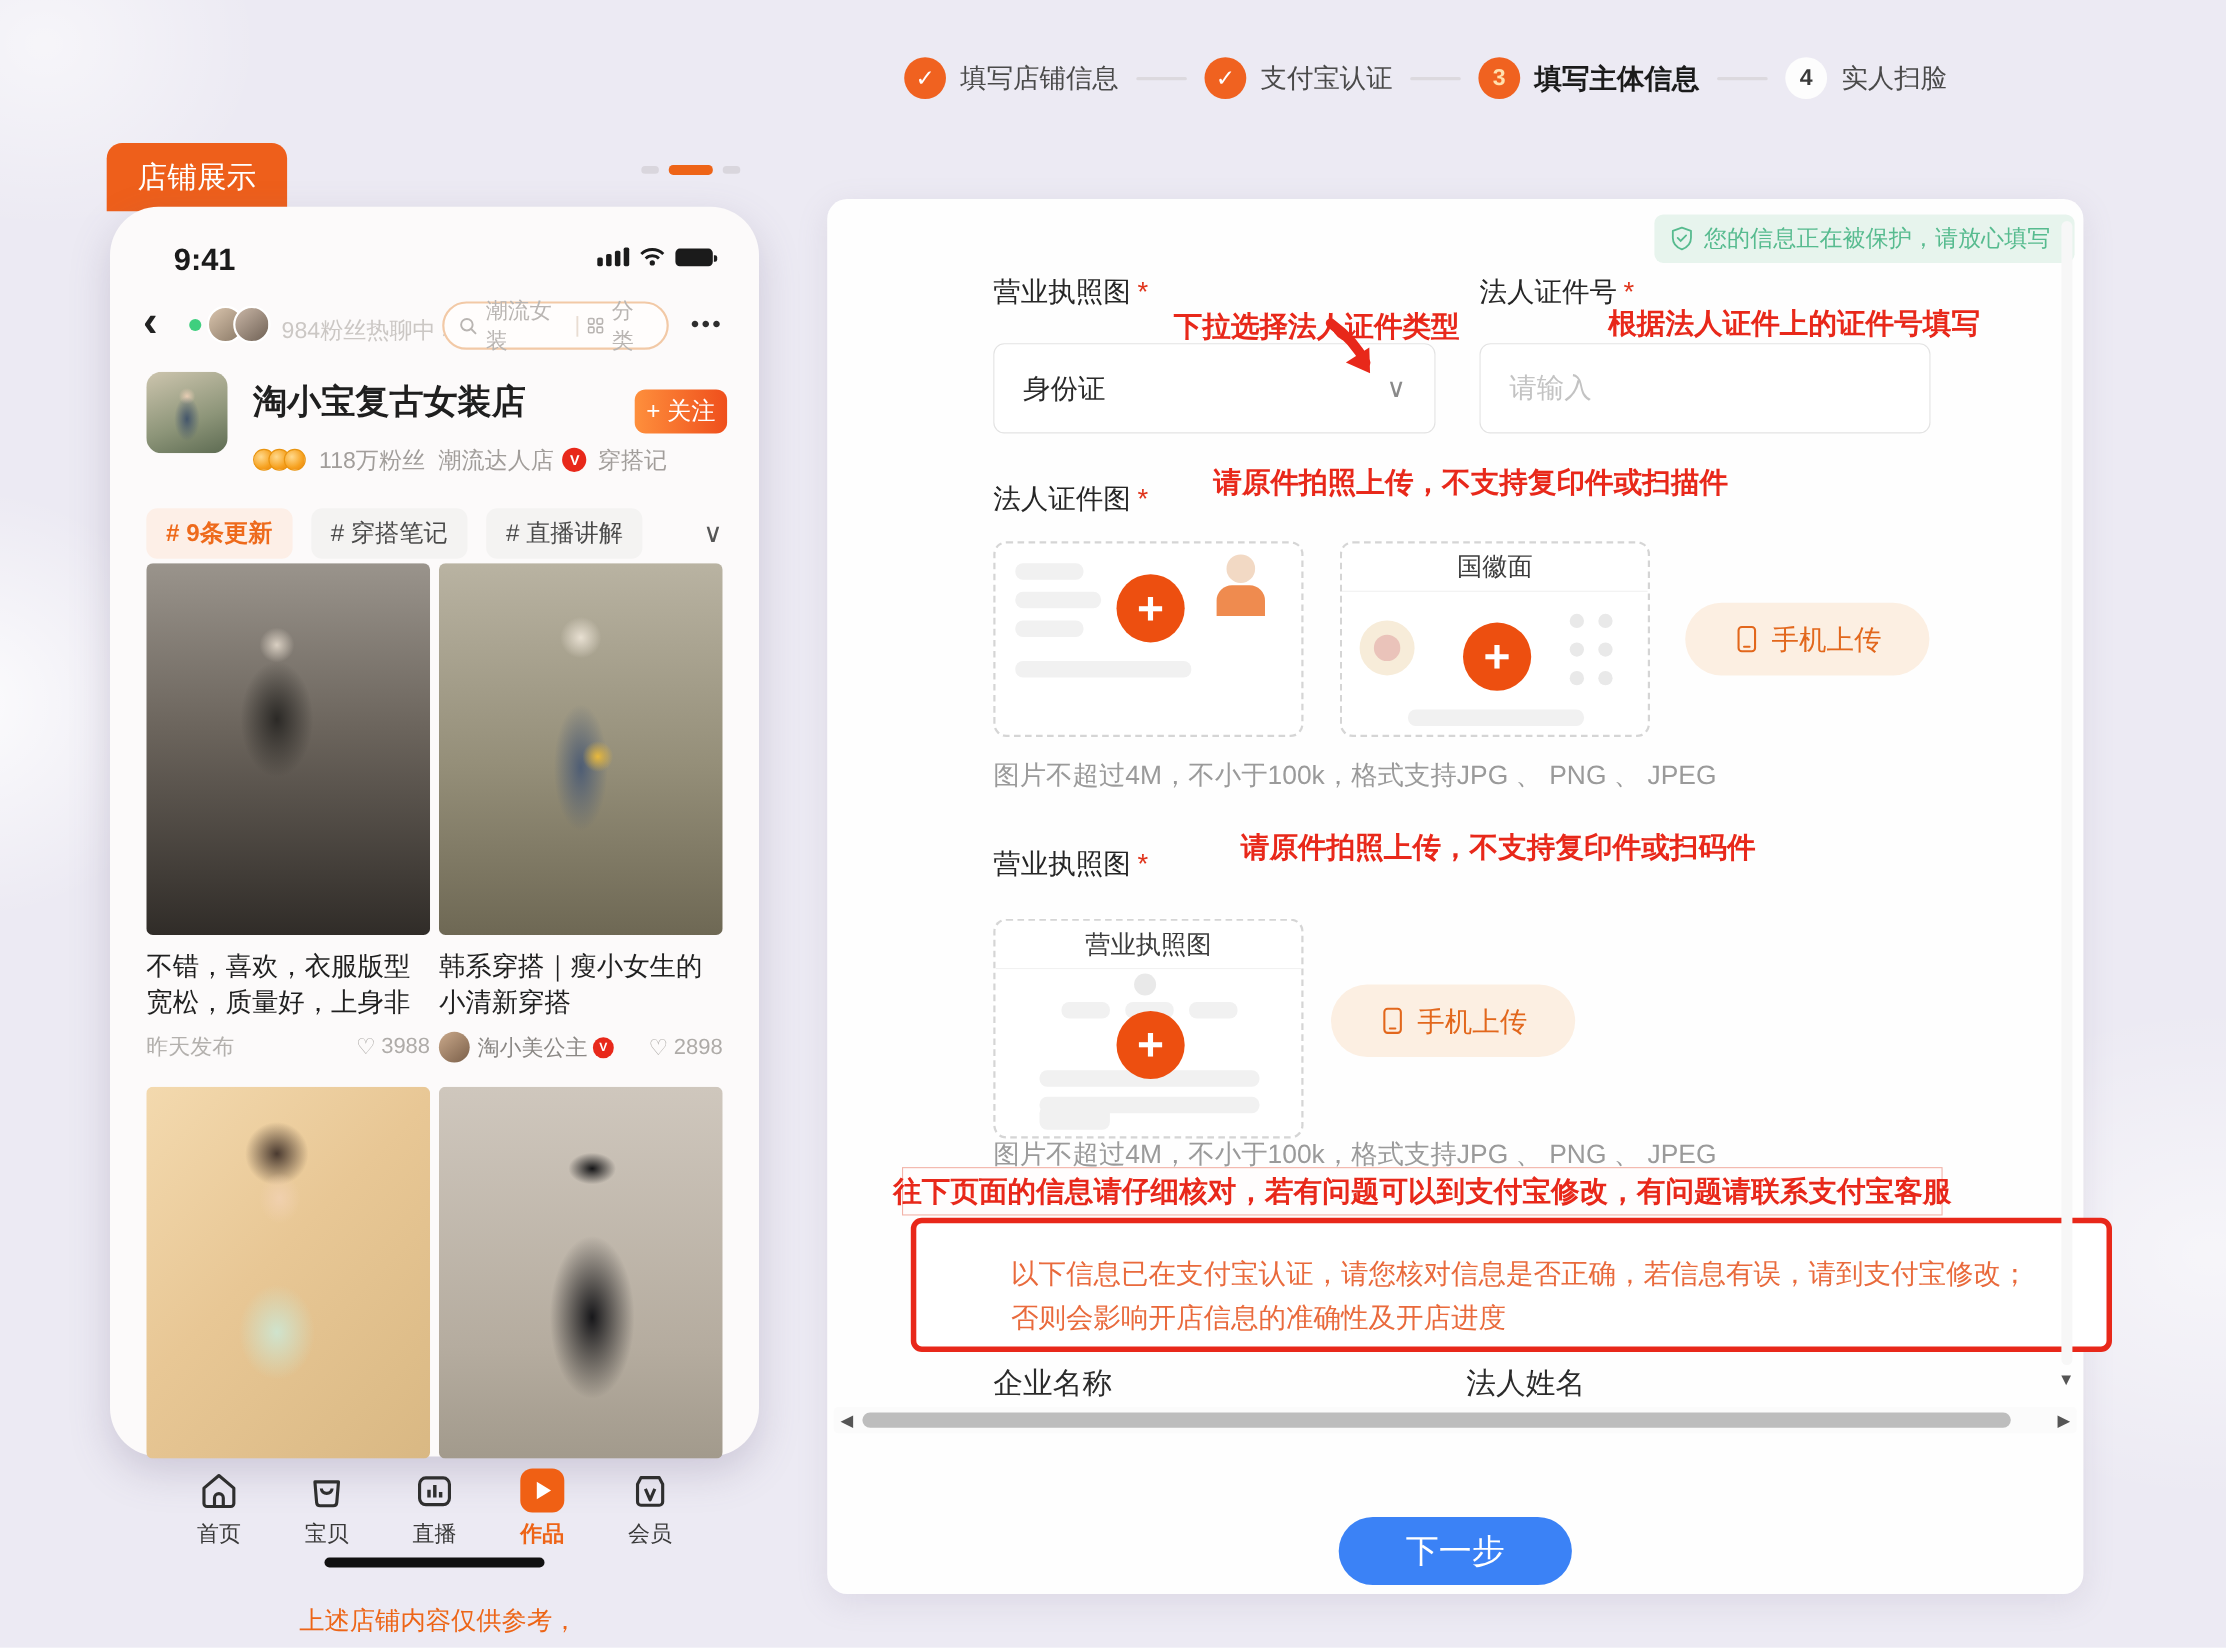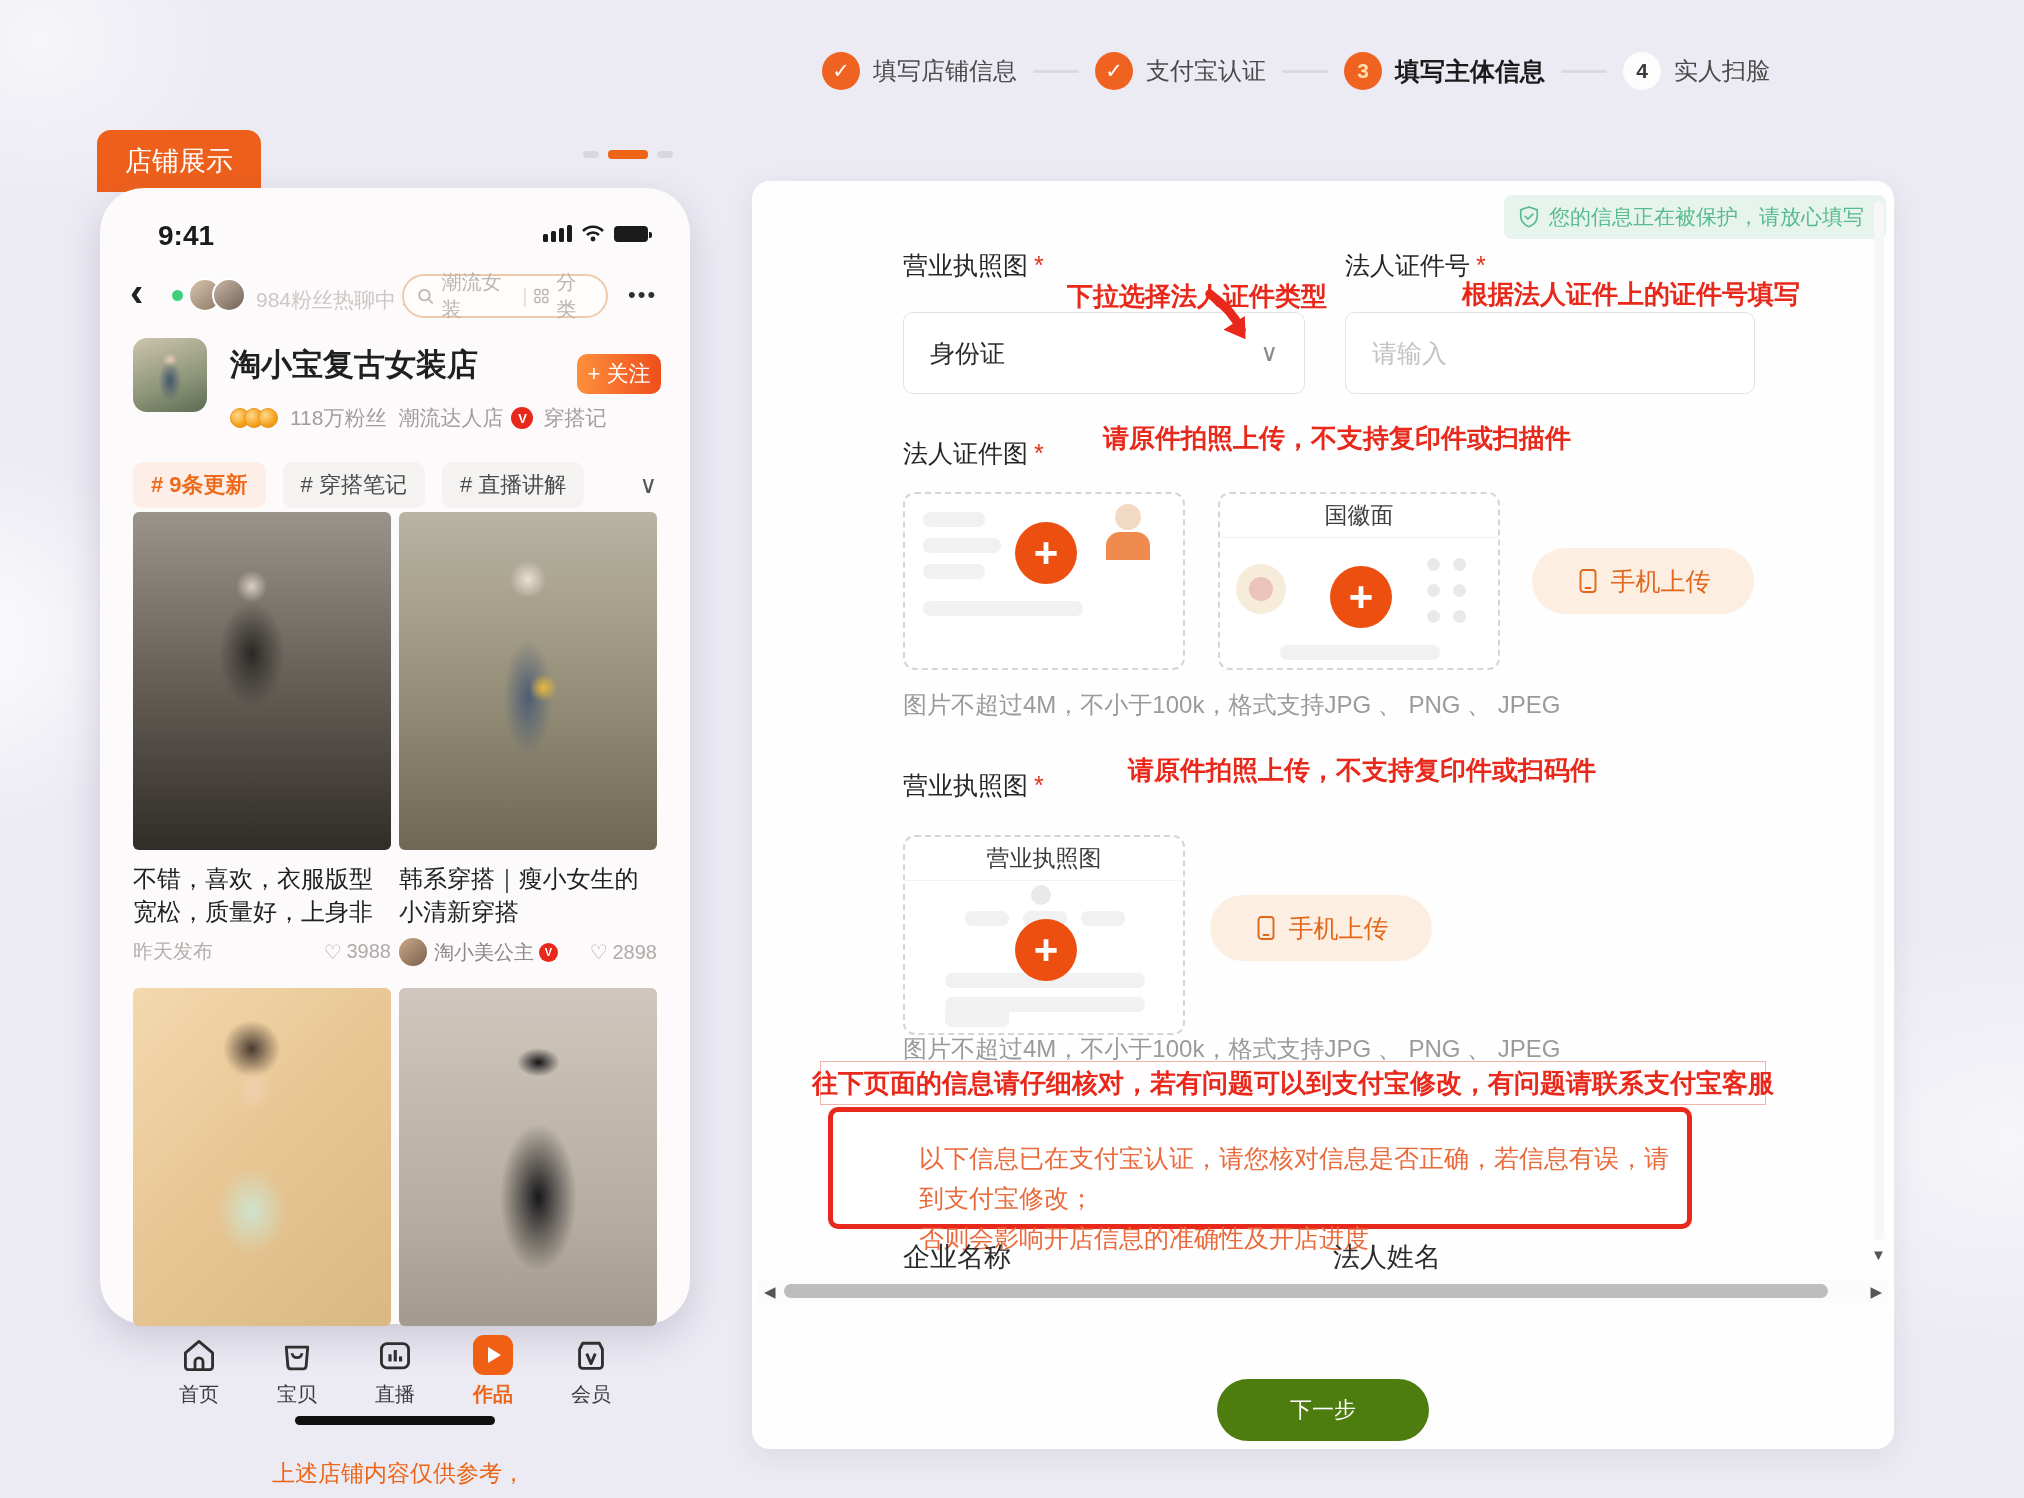--- a/index.html
+++ b/index.html
@@ -177,21 +177,21 @@
     font-size:25px; color:#e96a3c; line-height:40px;
   }
   .big-label{ font-size:27px; color:#2b2b2b; }
 
   .vscroll-track{ width:10px; background:#f7f7f7; border-radius:5px; }
   .scroll-arrow{ color:#555; font-size:15px; line-height:1; }
   .hscroll{ height:24px; display:flex; align-items:center; background:#fbfbfb; border-radius:4px; }
   .hthumb{ height:14px; background:#bdbdbd; border-radius:7px; }
 
   .next-btn{
-    width:212px; height:62px; border:none; border-radius:31px; background:#4d7c0f; color:#fff; font-size:22px;
+    width:212px; height:62px; border:none; border-radius:31px; background:#3b82f6; color:#fff; font-size:30px;
     display:flex; align-items:center; justify-content:center;
   }
   svg{ display:block; }
 </style>
 </head>
 <body>
 
 <div class="canvas">
 
   <div class="abs stepper">
@@ -461,21 +461,21 @@
     <button class="abs pill-btn" style="left:458px; top:714px; width:222px;">
       <svg width="24" height="26" viewBox="0 0 24 26">
         <rect x="4.5" y="2" width="15" height="22" rx="3" stroke="#e2671c" stroke-width="1.9" fill="none"></rect>
         <line x1="9.5" y1="20" x2="14.5" y2="20" stroke="#e2671c" stroke-width="1.9" stroke-linecap="round"></line>
       </svg>
       <span>手机上传</span>
     </button>
     <span class="abs gray-caption" style="left:151px; top:852px;">图片不超过4M，不小于100k，格式支持JPG 、 PNG 、 JPEG</span>
 
     <div class="abs review-line" style="left:68px; top:880px; width:946px;">往下页面的信息请仔细核对，若有问题可以到支付宝修改，有问题请联系支付宝客服</div>
-    <div class="abs alipay-box" style="left:76px; top:926px; width:864px; height:122px;">
+    <div class="abs alipay-box" style="left:76px; top:926px; width:1092px; height:122px;">
       <div>以下信息已在支付宝认证，请您核对信息是否正确，若信息有误，请到支付宝修改；</div>
       <div>否则会影响开店信息的准确性及开店进度</div>
     </div>
 
     <span class="abs big-label" style="left:151px; top:1058px;">企业名称</span>
     <span class="abs big-label" style="left:581px; top:1058px;">法人姓名</span>
 
     <div class="abs vscroll-track" style="left:1122px; top:20px; height:1040px;"></div>
     <span class="abs scroll-arrow" style="left:1119px; top:1066px;">▼</span>
     <div class="abs hscroll" style="left:6px; top:1098px; width:1130px;">

